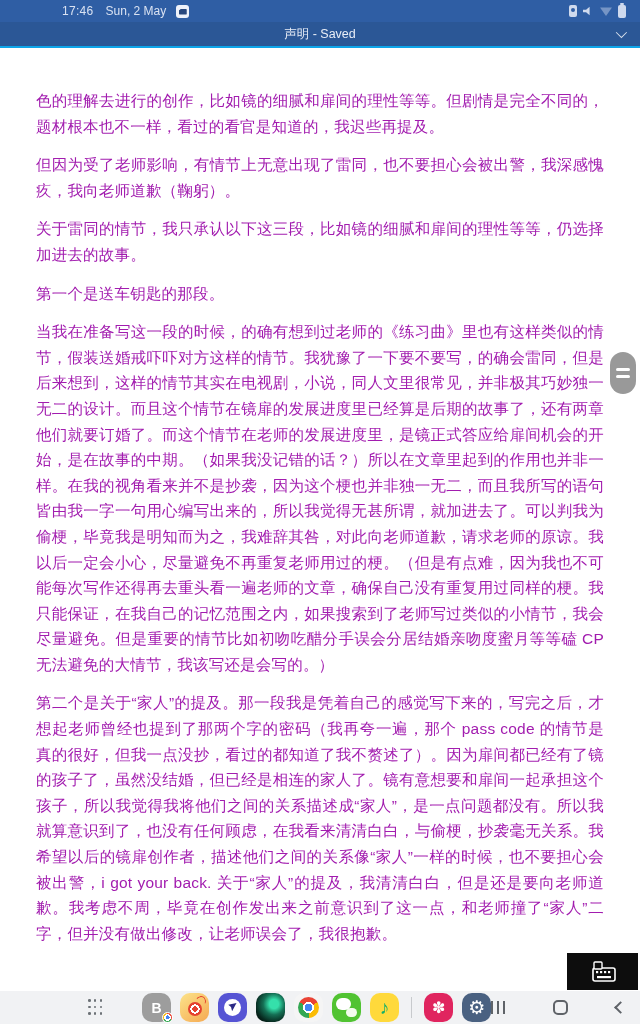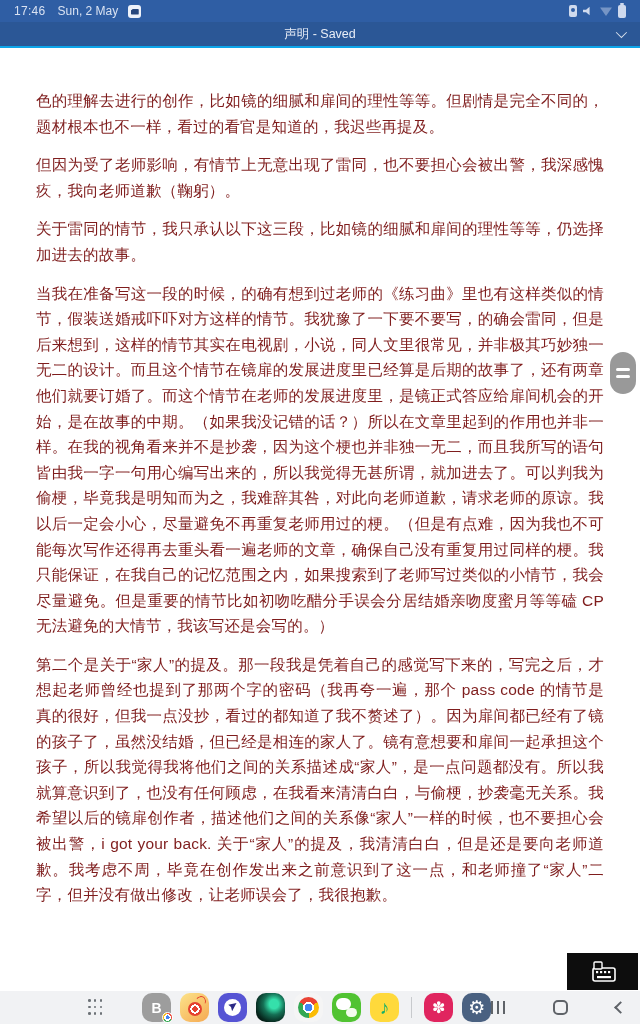--- a/index.html
+++ b/index.html
@@ -1,39 +1,39 @@
 <!DOCTYPE html>
 <html><head>
 <meta charset="utf-8">
 <style>
   * { margin:0; padding:0; box-sizing:border-box; }
   html,body { width:640px; height:1024px; overflow:hidden; }
   body { font-family:"Liberation Sans","DejaVu Sans",sans-serif; background:#fff; position:relative; }
 
   
   .statusbar { height:22px; background:#2f5ea4; display:flex; align-items:center; padding:0 14px; color:#d9e2f2; font-size:12px; }
-  .statusbar .time { margin-right:12px; letter-spacing:.3px; }
+  .statusbar .time { margin-right:12px; letter-spacing:.3px;margin-left:48px; }
   .gal-icon { width:13px; height:13px; background:#eef2fa; border-radius:3px; margin-left:10px; position:relative; }
   .gal-icon::after { content:""; position:absolute; left:2.5px; top:4px; width:8px; height:6px; background:#27477d; border-radius:1px; clip-path:polygon(0 100%,0 35%,35% 0,100% 0,100% 100%); }
   .sysicons { margin-left:auto; display:flex; align-items:center; gap:6px; }
   .si { display:inline-block; }
   .si-lockbatt { width:8px; height:12px; border-radius:2px; background:#cfdaee; position:relative; }
   .si-lockbatt::after { content:""; position:absolute; left:2px; top:3px; width:4px; height:4px; border-radius:50%; background:#2f5ea4; }
   .si-vibrate { width:11px; height:11px; background:#cfdaee; clip-path:polygon(0 38%,28% 38%,60% 12%,60% 88%,28% 62%,0 62%); }
   .si-wifi { width:12px; height:10px; background:#cfdaee; opacity:.45; clip-path:polygon(50% 100%,0 15%,100% 15%); border-radius:2px; }
   .si-batt { width:8px; height:13px; border-radius:2px; background:#cfdaee; position:relative; }
   .si-batt::before { content:""; position:absolute; top:-2px; left:2px; width:4px; height:2px; background:#cfdaee; border-radius:1px; }
 
   
   .titlebar { height:26px; background:#2b5796; border-bottom:2px solid #0ea5e9; position:relative; display:flex; align-items:center; justify-content:center; }
   .titlebar .doc-title { color:#e9eef7; font-size:12.5px; }
   .chev-down { position:absolute; right:16px; top:8px; width:8px; height:8px; border-right:1.8px solid rgba(255,255,255,.8); border-bottom:1.8px solid rgba(255,255,255,.8); transform:rotate(45deg) translateY(-2px); }
 
   
-  .doc { padding:40px 36px 0 36px; color:#7f1d1d; }
+  .doc { padding:40px 36px 0 36px; color:#a21caf; }
   .doc p { font-size:15.5px; line-height:25.6px; text-align:justify; margin-bottom:13px; letter-spacing:.2px; word-break:break-all; }
 
   
   .edge-handle { position:absolute; right:4px; top:352px; width:26px; height:42px; background:#8e8e8e; opacity:.9; border-radius:13px; display:flex; flex-direction:column; align-items:center; justify-content:center; gap:4px; }
   .edge-handle i { display:block; width:14px; height:3px; background:#fff; border-radius:2px; }
 
   
   .kbd-btn { position:absolute; right:2px; bottom:34px; width:71px; height:37px; background:#0d0d0d; display:flex; align-items:center; justify-content:center; }
 
   
@@ -99,20 +99,21 @@
 
 <div class="titlebar">
   <span class="doc-title">声明 - Saved</span>
   <span class="chev-down"></span>
 </div>
 
 <div class="doc">
   <p>色的理解去进行的创作，比如镜的细腻和扉间的理性等等。但剧情是完全不同的，题材根本也不一样，看过的看官是知道的，我迟些再提及。</p>
   <p>但因为受了老师影响，有情节上无意出现了雷同，也不要担心会被出警，我深感愧疚，我向老师道歉（鞠躬）。</p>
   <p>关于雷同的情节，我只承认以下这三段，比如镜的细腻和扉间的理性等等，仍选择加进去的故事。</p>
+  <p>第一个是送车钥匙的那段。</p>
   <p>当我在准备写这一段的时候，的确有想到过老师的《练习曲》里也有这样类似的情节，假装送婚戒吓吓对方这样的情节。我犹豫了一下要不要写，的确会雷同，但是后来想到，这样的情节其实在电视剧，小说，同人文里很常见，并非极其巧妙独一无二的设计。而且这个情节在镜扉的发展进度里已经算是后期的故事了，还有两章他们就要订婚了。而这个情节在老师的发展进度里，是镜正式答应给扉间机会的开始，是在故事的中期。（如果我没记错的话？）所以在文章里起到的作用也并非一样。在我的视角看来并不是抄袭，因为这个梗也并非独一无二，而且我所写的语句皆由我一字一句用心编写出来的，所以我觉得无甚所谓，就加进去了。可以判我为偷梗，毕竟我是明知而为之，我难辞其咎，对此向老师道歉，请求老师的原谅。我以后一定会小心，尽量避免不再重复老师用过的梗。（但是有点难，因为我也不可能每次写作还得再去重头看一遍老师的文章，确保自己没有重复用过同样的梗。我只能保证，在我自己的记忆范围之内，如果搜索到了老师写过类似的小情节，我会尽量避免。但是重要的情节比如初吻吃醋分手误会分居结婚亲吻度蜜月等等磕 CP 无法避免的大情节，我该写还是会写的。）</p>
   <p>第二个是关于“家人”的提及。那一段我是凭着自己的感觉写下来的，写完之后，才想起老师曾经也提到了那两个字的密码（我再夸一遍，那个 pass code 的情节是真的很好，但我一点没抄，看过的都知道了我不赘述了）。因为扉间都已经有了镜的孩子了，虽然没结婚，但已经是相连的家人了。镜有意想要和扉间一起承担这个孩子，所以我觉得我将他们之间的关系描述成“家人”，是一点问题都没有。所以我就算意识到了，也没有任何顾虑，在我看来清清白白，与偷梗，抄袭毫无关系。我希望以后的镜扉创作者，描述他们之间的关系像“家人”一样的时候，也不要担心会被出警，i got your back. 关于“家人”的提及，我清清白白，但是还是要向老师道歉。我考虑不周，毕竟在创作发出来之前意识到了这一点，和老师撞了“家人”二字，但并没有做出修改，让老师误会了，我很抱歉。</p>
 </div>
 
 <div class="edge-handle">
     <i></i>
     <i></i>
   </div>
 
 <div class="kbd-btn">

